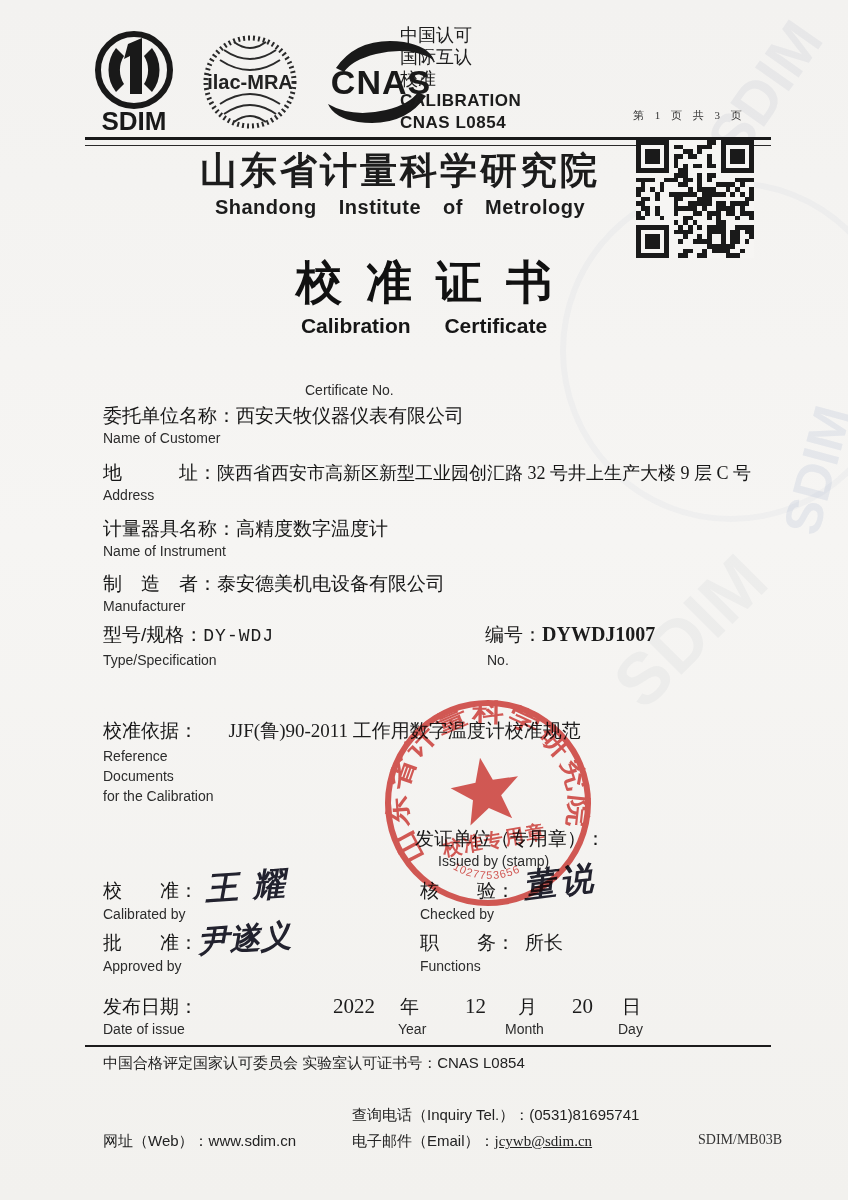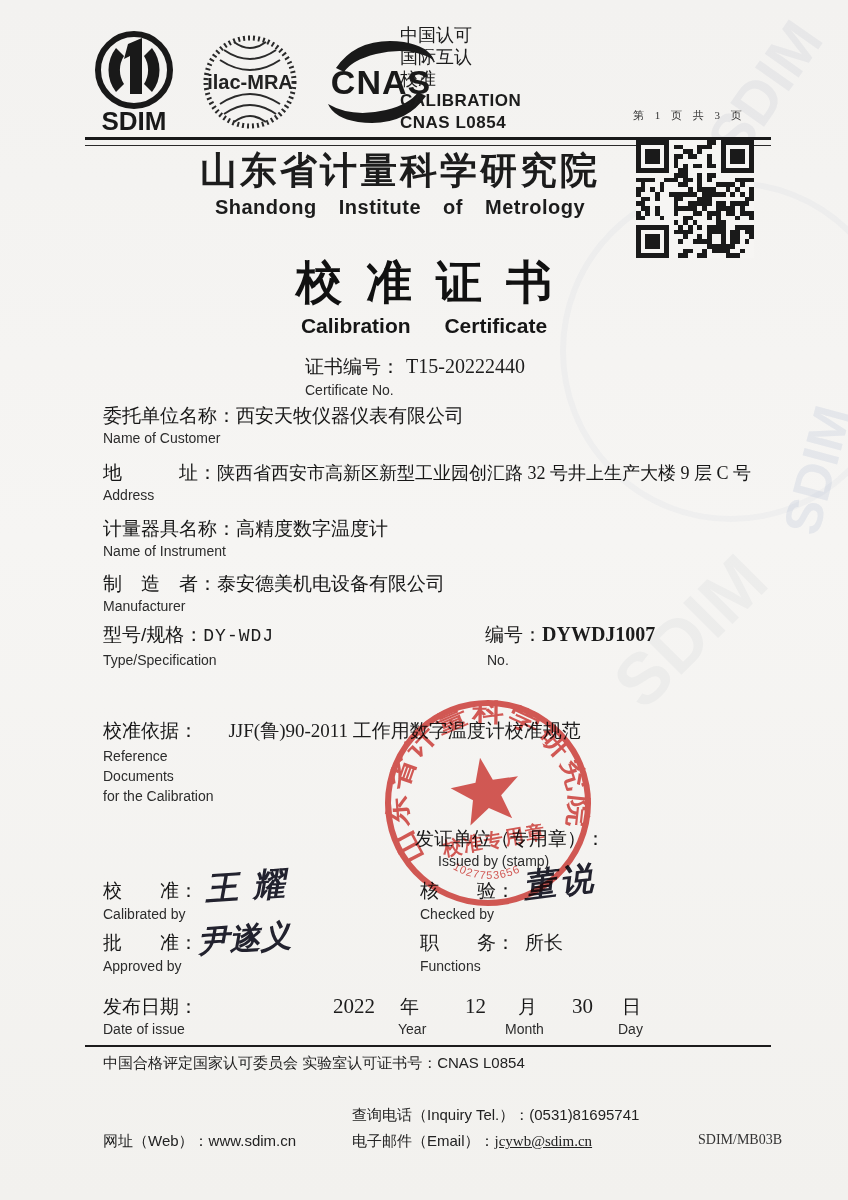--- a/index.html
+++ b/index.html
@@ -319,23 +319,20 @@
       <rect x="19" y="1" width="5" height="5" fill="#f6f5f3"></rect>
       <rect x="20" y="2" width="3" height="3" fill="#1a1a1a"></rect>
       <rect x="0" y="18" width="7" height="7" fill="#1a1a1a"></rect>
       <rect x="1" y="19" width="5" height="5" fill="#f6f5f3"></rect>
       <rect x="2" y="20" width="3" height="3" fill="#1a1a1a"></rect>
     </svg>
 
   <div class="abs cert-title-cn">校准证书</div>
   <div class="abs cert-title-en">Calibration Certificate</div>
 
-  <div class="abs cert-no">
-    <span class="cjk-label">证书编号：</span><span class="v">T15-20222440</span>
-  </div>
   <div class="abs cert-no-en en">Certificate No.</div>
 
   <div class="abs" style="left:103px;top:403px;">
     <span class="cjk-label">委托单位名称：</span><span class="cjk-value">西安天牧仪器仪表有限公司</span>
   </div>
   <div class="abs en" style="left:103px;top:430px;">Name of Customer</div>
 
   <div class="abs" style="left:103px;top:460px;">
     <span class="cjk-label">地　　　址：</span><span class="cjk-value serif" style="font-size:18px;">陕西省西安市高新区新型工业园创汇路 32 号井上生产大楼 9 层 C 号</span>
   </div>
@@ -406,21 +403,21 @@
   <div class="abs cjk-value" style="left:525px;top:930px;">所长</div>
 
   <div class="abs cjk-label" style="left:103px;top:994px;">发布日期：</div>
   <div class="abs en" style="left:103px;top:1021px;">Date of issue</div>
   <div class="abs serif" style="left:333px;top:994px;font-size:21px;">2022</div>
   <div class="abs cjk-label" style="left:400px;top:994px;">年</div>
   <div class="abs en" style="left:398px;top:1021px;">Year</div>
   <div class="abs serif" style="left:465px;top:994px;font-size:21px;">12</div>
   <div class="abs cjk-label" style="left:518px;top:994px;">月</div>
   <div class="abs en" style="left:505px;top:1021px;">Month</div>
-  <div class="abs serif" style="left:572px;top:994px;font-size:21px;">30</div>
+  <div class="abs serif" style="left:572px;top:994px;font-size:21px;">20</div>
   <div class="abs cjk-label" style="left:622px;top:994px;">日</div>
   <div class="abs en" style="left:618px;top:1021px;">Day</div>
 
   <div class="abs rule-bottom"></div>
   <div class="abs foot" style="left:103px;top:1054px;">中国合格评定国家认可委员会  实验室认可证书号：CNAS L0854</div>
   <div class="abs foot" style="left:352px;top:1106px;">查询电话（Inquiry Tel.）：(0531)81695741</div>
   <div class="abs foot" style="left:103px;top:1132px;">网址（Web）：www.sdim.cn</div>
   <div class="abs foot" style="left:352px;top:1132px;">
     <span>电子邮件（Email）：</span><span class="email">jcywb@sdim.cn</span>
   </div>

